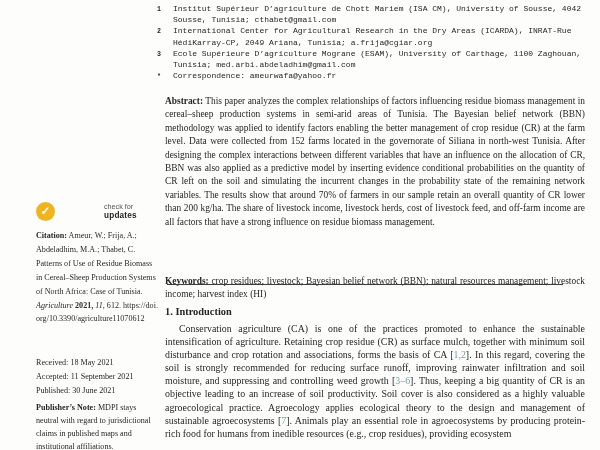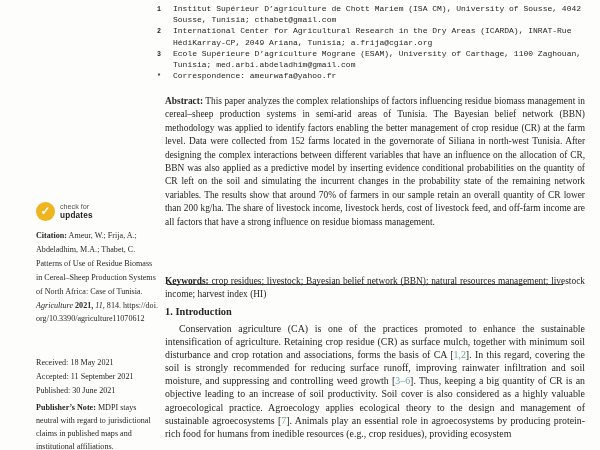--- a/index.html
+++ b/index.html
@@ -9,21 +9,21 @@
     font-family:"Liberation Serif", serif;
   }
   
   .sidebar-block{position:absolute; left:36px; width:124px;}
   .badge{top:202px; display:flex; align-items:center; gap:5px; cursor:pointer;}
   .badge-circle{
     width:19px; height:19px; border-radius:50%; background:#f0b41e;
     color:#ffffff; font-size:12px; font-weight:bold; line-height:19px;
     text-align:center; font-family:"Liberation Sans", sans-serif; flex:0 0 auto;
   }
-  .badge-text{display:flex; flex-direction:column; font-family:"Liberation Sans", sans-serif; line-height:8.5px;}
+  .badge-text{display:flex; flex-direction:column; font-family:"Liberation Sans", sans-serif; line-height:8.5px;margin-left:44px;}
   .badge-text .l1{font-size:7.2px; color:#555;}
   .badge-text .l2{font-size:8.2px; font-weight:bold; color:#1f1f1f; letter-spacing:.2px;}
   .citation{top:229px; font-size:8.1px; line-height:13.9px; color:#2a2a2a;}
   .citation .link{color:#2a2a2a; word-break:break-all;}
   .editor{top:330px; font-size:8.1px; line-height:11px;}
   .dates{top:356px; font-size:8.1px; line-height:14px;}
   .pub-note{top:401px; font-size:8.1px; line-height:13px;}
   b.lbl{font-weight:bold;}
   i.it{font-style:italic;}
   
@@ -57,21 +57,21 @@
     </span>
   </div>
 
   <p class="sidebar-block citation">
     <b class="lbl">Citation:</b>
     <span>Ameur, W.; Frija, A.; Abdeladhim, M.A.; Thabet, C.</span>
     <span>Patterns of Use of Residue Biomass in Cereal–Sheep Production Systems of North Africa: Case of Tunisia.</span>
     <i class="it">Agriculture</i>
     <b>2021,</b>
     <i class="it">11,</i>
-    <span>814.</span>
+    <span>612.</span>
     <span class="link">https://doi.org/10.3390/agriculture11070612</span>
   </p>
 
 
   <div class="sidebar-block dates">
     <p>
       <span>Received:</span> <span>18 May 2021</span>
     </p>
     <p>
       <span>Accepted:</span> <span>11 September 2021</span>

